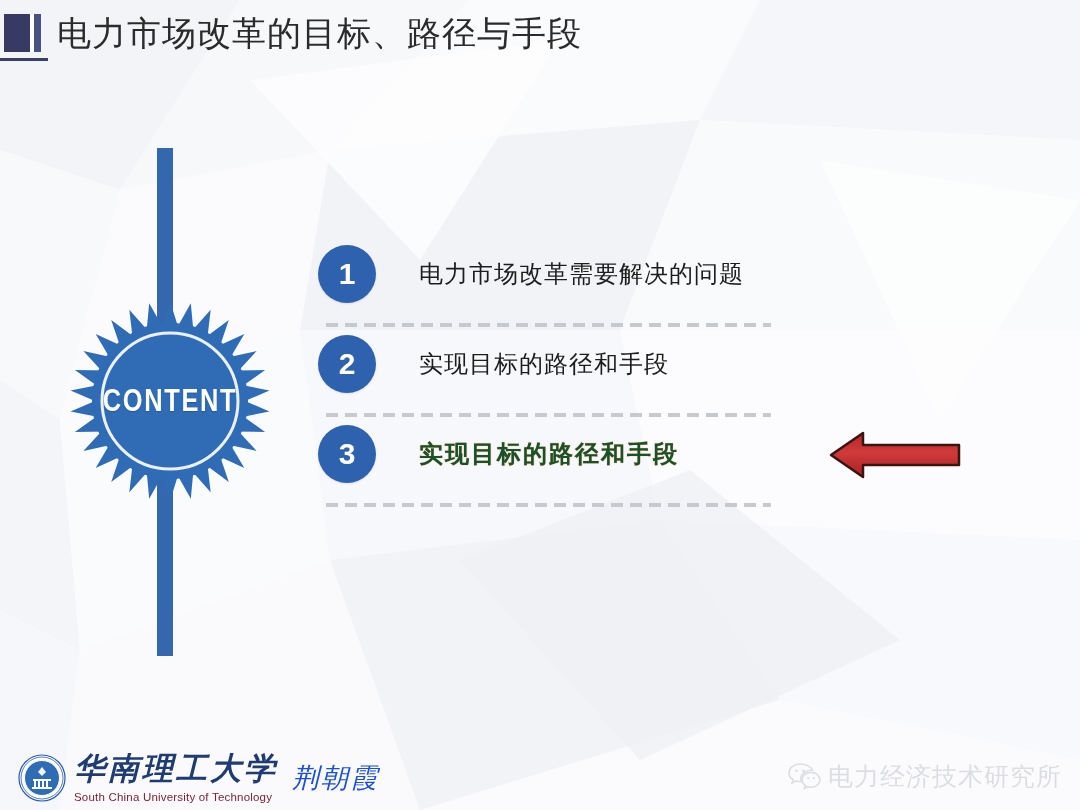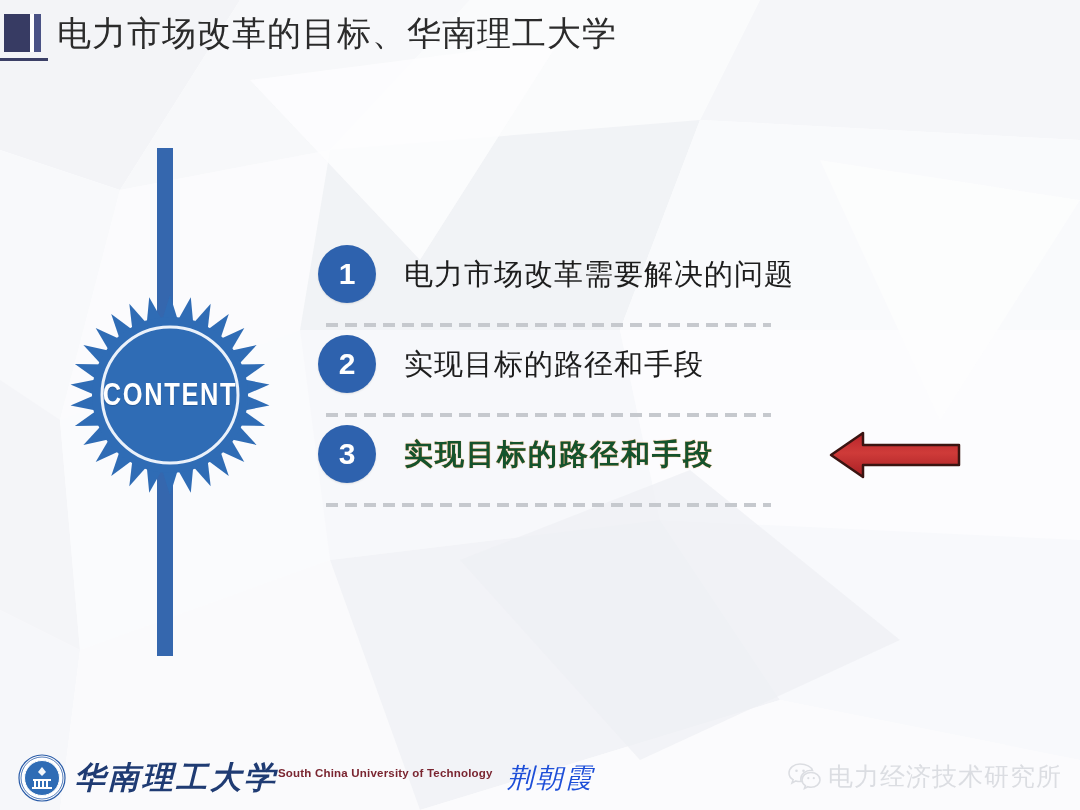--- a/index.html
+++ b/index.html
@@ -88,21 +88,21 @@
     top: 470px;
     width: 16px;
     height: 186px;
     background: #3567ae;
     z-index: 2;
   }
 
   #content-seal {
     position: absolute;
     left: 68px;
-    top: 293px;
+    top: 299px;
     width: 204px;
     height: 204px;
     z-index: 3;
     text-decoration: underline;
   }
   #content-seal svg { display: block; }
   #content-seal-label {
     position: absolute;
     left: 0;
     top: 0;
@@ -145,22 +145,22 @@
     color: #ffffff;
     font-size: 30px;
     font-weight: bold;
     display: flex;
     align-items: center;
     justify-content: center;
     flex: none;
     box-shadow: 0 1px 2px rgba(0,0,0,0.10);
   }
   .item-label {
-    margin-left: 28px;
-    font-size: 29px;
+    margin-left: 43px;
+    font-size: 24px;
     line-height: 1;
     color: #1d1d1d;
     white-space: nowrap;
     letter-spacing: 1px;
     font-family: Liberation Serif, serif;
   }
   .item-label.highlight {
     color: #14532d;
     font-weight: bold;
     letter-spacing: 2px;
@@ -197,35 +197,36 @@
     height: 52px;
     display: flex;
     align-items: center;
     z-index: 5;
   }
   #scut-seal { width: 48px; height: 48px; flex: none; }
   #scut-seal svg { display: block; }
   #scut-names {
     margin-left: 8px;
     display: flex;
+    flex-direction: column;
     justify-content: center;
   }
   #scut-cn {
     font-family: "Liberation Serif", "DejaVu Serif", serif;
     font-size: 31px;
     font-style: italic;
     font-weight: bold;
     color: #1f3b73;
     line-height: 1.05;
     letter-spacing: 3px;
     white-space: nowrap;
   }
   #scut-en {
     font-size: 11.5px;
-    font-weight: bold;
+    font-weight: normal;
     color: #7a2530;
     letter-spacing: 0.2px;
     margin-top: 5px;
     white-space: nowrap;
   }
   #author-name {
     margin-left: 14px;
     align-self: center;
     font-family: "Liberation Serif", "DejaVu Serif", serif;
     font-size: 27px;
@@ -281,21 +282,21 @@
     <polygon points="660,520 1080,540 1080,760 780,700" fill="#f8f9fc"></polygon>
     <polygon points="420,810 780,700 1080,760 1080,810" fill="#fbfbfd"></polygon>
     <polygon points="460,560 690,470 900,640 640,760" fill="#eef0f4" opacity="0.7"></polygon>
     <polygon points="250,80 560,40 420,260" fill="#fdfdfe" opacity="0.85"></polygon>
     <polygon points="820,160 1080,200 940,420" fill="#fdfdfe" opacity="0.7"></polygon>
   </svg>
 
   <div id="title-bar">
     <div id="title-marker"></div>
     <div id="title-marker-bar"></div>
-    <div id="title-text">电力市场改革的目标、华南理工大学</div>
+    <div id="title-text">电力市场改革的目标、路径与手段</div>
   </div>
   <div id="title-underline"></div>
 
   <div id="spine-top"></div>
   <div id="spine-bottom"></div>
 
   <div id="content-seal">
     <svg width="204" height="204" viewBox="0 0 204 204">
       <g fill="#2f6cb5">
         <g id="spikes">

